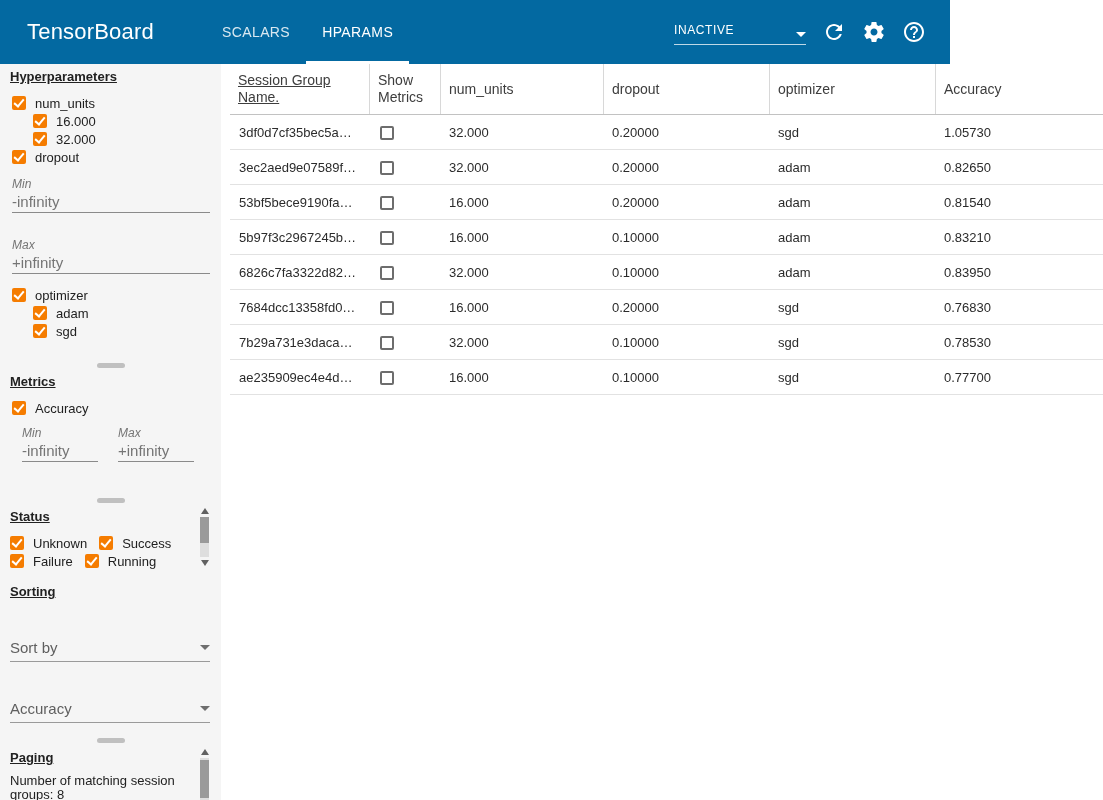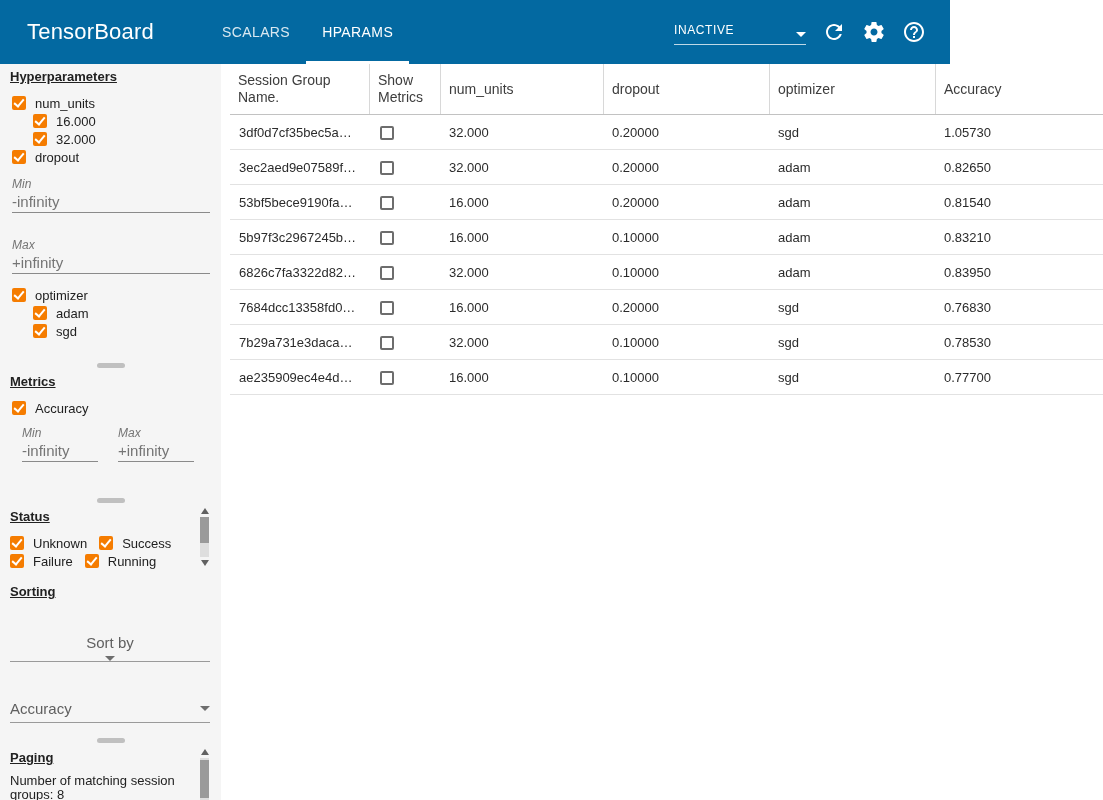--- a/index.html
+++ b/index.html
@@ -56,37 +56,37 @@
   .paging-scroll { right: 12px; top: 4px; }
   .arr-up { width: 0; height: 0; border-left: 4.5px solid transparent; border-right: 4.5px solid transparent; border-bottom: 6px solid #616161; margin-bottom: 3px; }
   .arr-down { width: 0; height: 0; border-left: 4.5px solid transparent; border-right: 4.5px solid transparent; border-top: 6px solid #616161; margin-top: 3px; }
   .track { width: 9px; height: 40px; background: #dedede; position: relative; }
   .track.tall { height: 92px; }
   .thumb { position: absolute; left: 0; top: 0; width: 9px; height: 26px; background: #9a9a9a; }
   .track.tall .thumb { height: 38px; top: 2px; }
 
   .sec-sorting { top: 515px; }
   .select-line { margin: 0 0 0 10px; width: 200px; height: 28px; border-bottom: 1px solid #9a9a9a; display: flex; align-items: center; justify-content: space-between; color: #5f5f5f; font-size: 15px; cursor: pointer; }
-  .sort-select { margin-top: 34px; flex-direction: column; }
+  .sort-select { margin-top: 34px; }
   .direction-select { margin-top: 33px; }
 
   .sec-paging { top: 681px; }
   .paging-text { margin: 8px 0 0 10px; width: 182px; font-size: 13px; line-height: 14px; color: #212121; }
 
   
   .main { position: absolute; top: 64px; left: 230px; width: 873px; height: 736px; background: #fff; }
   .viewtabs { height: 65px; background: #ee7420; display: flex; }
   .viewtab { display: flex; align-items: center; justify-content: center; color: #fff; font-size: 14px; letter-spacing: .7px; cursor: pointer; position: relative; }
   .vt1 { width: 227px; } .vt2 { width: 300px; } .vt3 { width: 346px; }
   .viewtab.active::after { content: ""; position: absolute; left: 17px; right: 12px; bottom: 0; height: 2px; background: #fff; }
 
   .grid { display: grid; grid-template-columns: 139px 71px 163px 166px 166px 168px; }
   .thead { height: 51px; border-bottom: 1px solid #c2c2c2; }
   .th { display: flex; align-items: center; padding: 4px 6px 4px 8px; font-size: 14px; color: #3d3d3d; line-height: 17px; border-left: 1px solid #d8d8d8; }
-  .th:first-child { border-left: none; }
+  .th:first-child { border-left: none; text-decoration: underline; }
   .tr { height: 35px; border-bottom: 1px solid #e2e2e2; align-items: center; font-size: 13px; color: #2b2b2b; }
   .td { padding-left: 9px; overflow: hidden; white-space: nowrap; }
   .cbu { display: inline-block; width: 14px; height: 14px; border: 2px solid #6d6d6d; border-radius: 2px; background: #fff; margin-left: 2px; vertical-align: middle; cursor: pointer; }
 </style>
 </head>
 <body>
 
 <header class="topbar">
   <div class="app-title">TensorBoard</div>
   <nav class="topnav">

